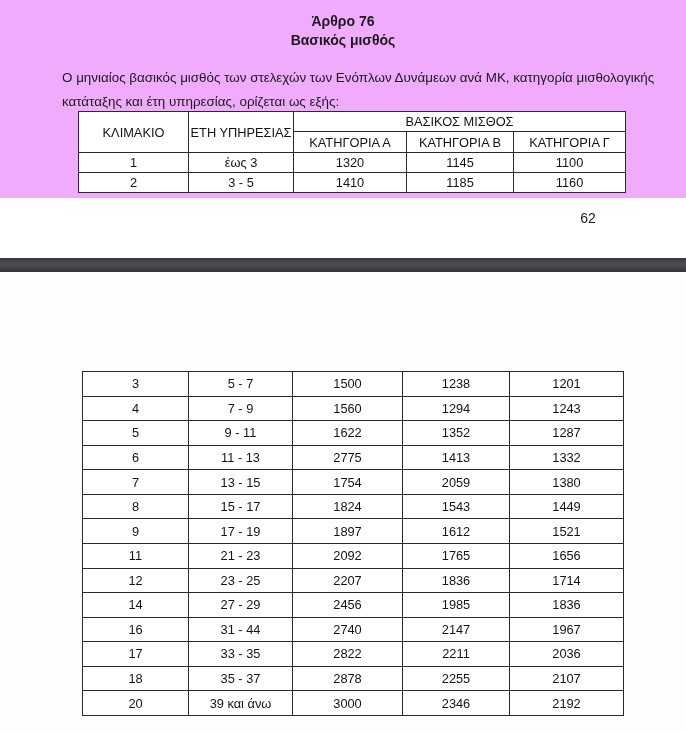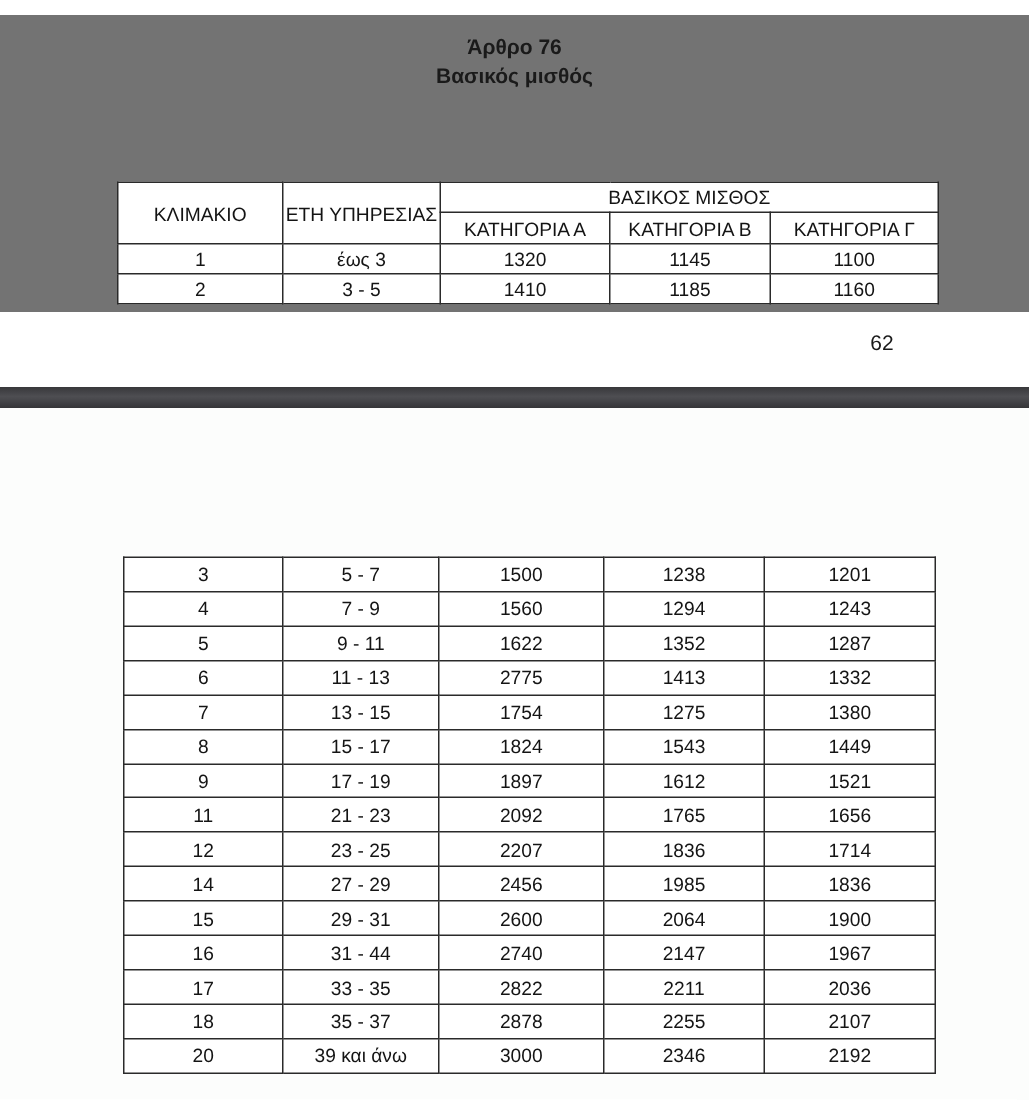--- a/index.html
+++ b/index.html
@@ -16,22 +16,21 @@
     position: relative;
     width: 686px;
     height: 733px;
     background: #ffffff;
   }
   
   .page1 {
     position: absolute;
     left: 0; top: 0;
     width: 686px; height: 198px;
-    background: #737373;
-    margin-top: 10px;
+    background: #f0abfc;
   }
   .title-block {
     position: absolute;
     left: 0; top: 12px;
     width: 686px;
     text-align: center;
     font-weight: bold;
     font-size: 14px;
     line-height: 19px;
     color: #1a1a1a;
@@ -105,20 +104,24 @@
 
 <div class="viewport">
 
   <div class="page1">
 
     <div class="title-block">
       <div>Άρθρο 76</div>
       <div>Βασικός μισθός</div>
     </div>
 
+    <div class="intro">
+      <div>Ο μηνιαίος βασικός μισθός των στελεχών των Ενόπλων Δυνάμεων ανά ΜΚ, κατηγορία μισθολογικής</div>
+      <div>κατάταξης και έτη υπηρεσίας, ορίζεται ως εξής:</div>
+    </div>
 
     <table class="doc-table table1">
       <colgroup>
         <col style="width:110px">
           <col style="width:105px">
           <col style="width:113px">
           <col style="width:107px">
           <col style="width:112px">
       </colgroup>
       <thead>
@@ -191,21 +194,21 @@
             <td>6</td>
             <td>11 - 13</td>
             <td>2775</td>
             <td>1413</td>
             <td>1332</td>
           </tr>
           <tr>
             <td>7</td>
             <td>13 - 15</td>
             <td>1754</td>
-            <td>1275</td>
+            <td>2059</td>
             <td>1380</td>
           </tr>
           <tr>
             <td>8</td>
             <td>15 - 17</td>
             <td>1824</td>
             <td>1543</td>
             <td>1449</td>
           </tr>
           <tr>
@@ -230,27 +233,20 @@
             <td>1714</td>
           </tr>
           <tr>
             <td>14</td>
             <td>27 - 29</td>
             <td>2456</td>
             <td>1985</td>
             <td>1836</td>
           </tr>
           <tr>
-            <td>15</td>
-            <td>29 - 31</td>
-            <td>2600</td>
-            <td>2064</td>
-            <td>1900</td>
-          </tr>
-          <tr>
             <td>16</td>
             <td>31 - 44</td>
             <td>2740</td>
             <td>2147</td>
             <td>1967</td>
           </tr>
           <tr>
             <td>17</td>
             <td>33 - 35</td>
             <td>2822</td>

